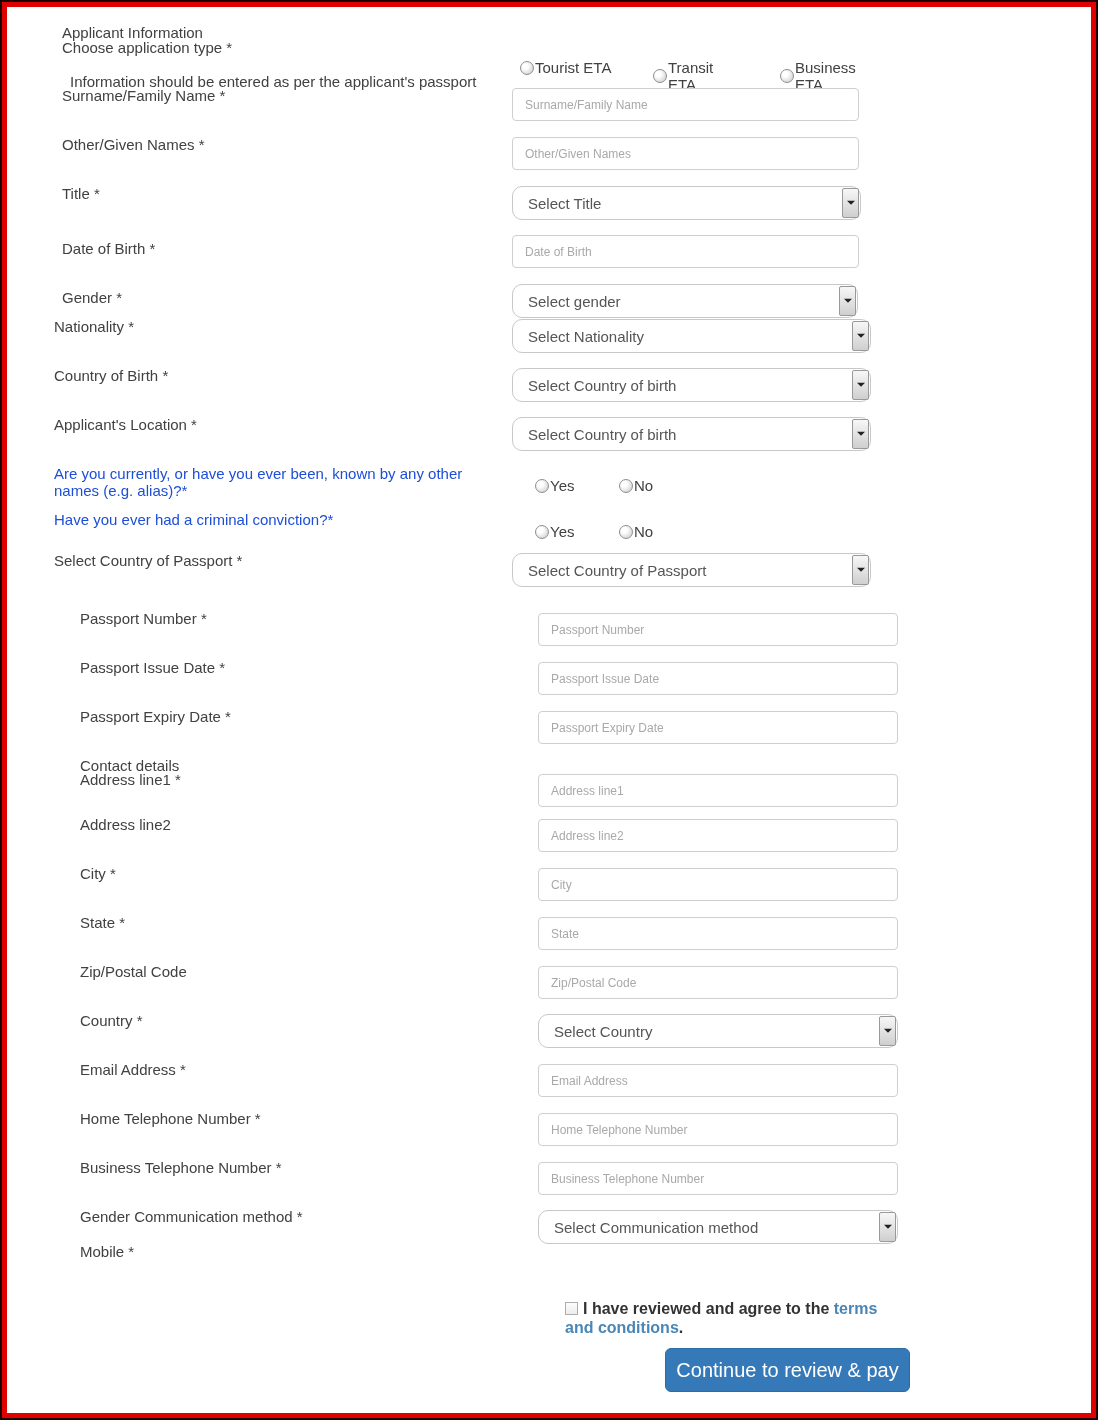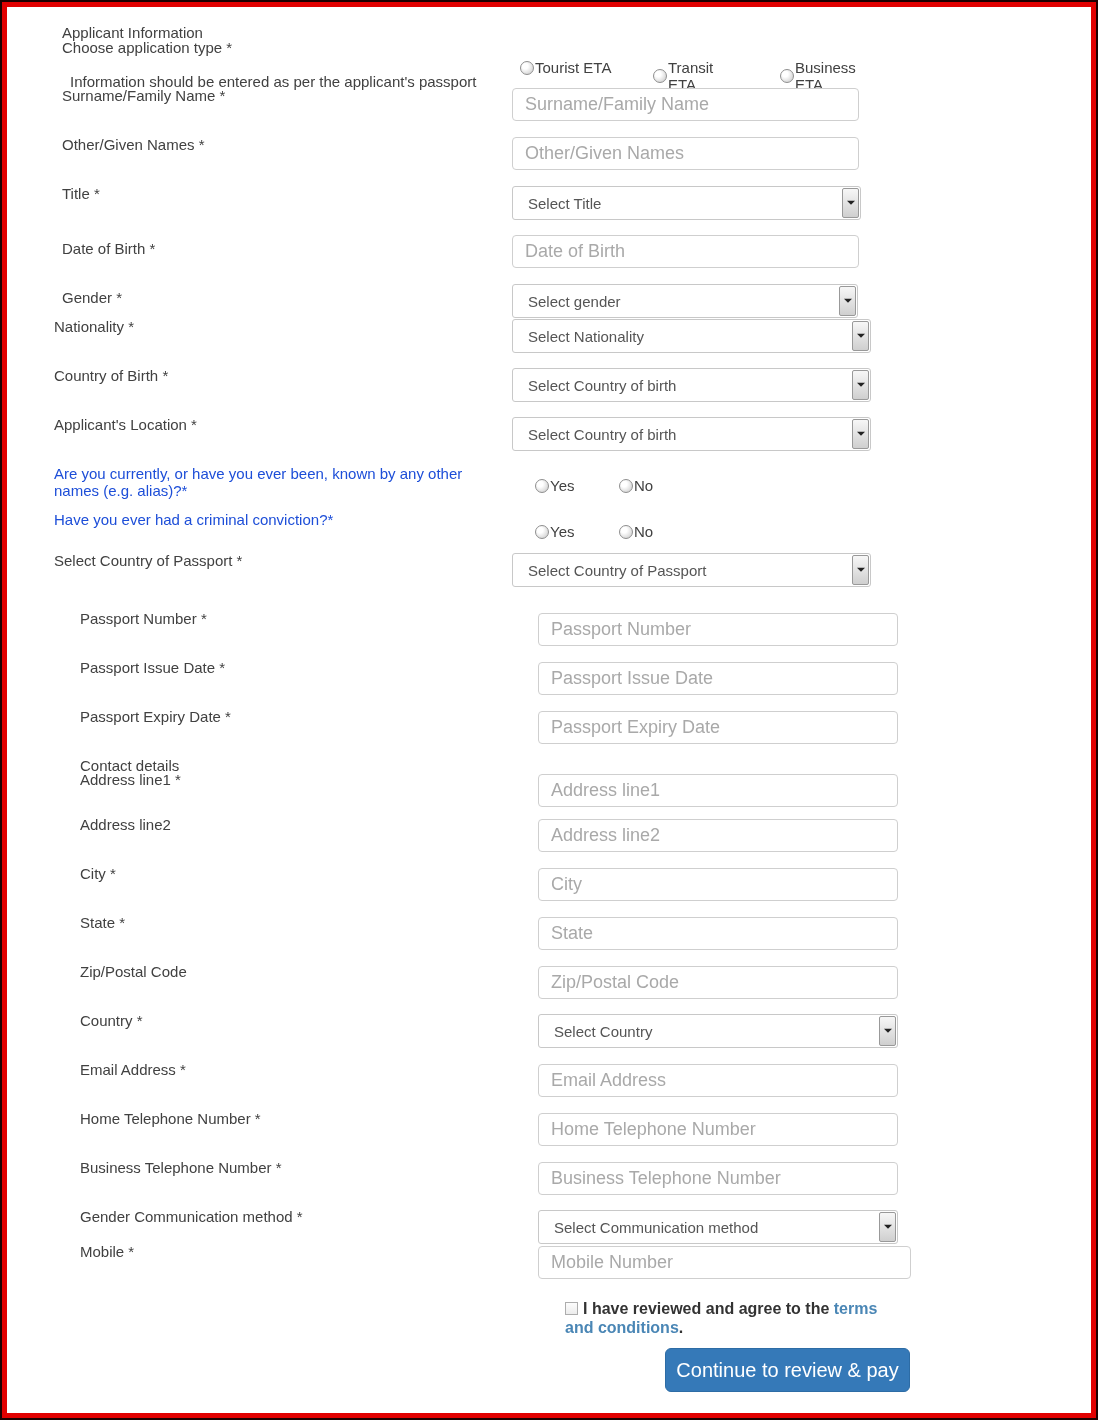--- a/index.html
+++ b/index.html
@@ -2,23 +2,23 @@
 <html><head>
 <meta charset="utf-8">
 <style>
   html,body{margin:0;padding:0;background:#ffffff;font-family:"Liberation Sans",sans-serif;}
   .frame{width:1098px;height:1420px;box-sizing:border-box;border:2px solid #1c0000;position:relative;background:#fff;}
   .page{position:absolute;inset:0;border:5px solid #e10000;box-sizing:border-box;background:#fff;overflow:hidden;}
   .abs{position:absolute;}
   .lbl{position:absolute;font-size:15px;line-height:16px;color:#414141;white-space:nowrap;}
   .teal{position:absolute;font-size:15px;line-height:17px;color:#1d4ed8;}
   .inp{position:absolute;height:33px;box-sizing:border-box;border:1px solid #cfcfcf;border-radius:4px;
-       padding:0 12px;font-size:18px;color:#555;background:#fff;font-family:"Liberation Sans",sans-serif;outline:none;}
+       padding:0 12px;font-size:12px;color:#555;background:#fff;font-family:"Liberation Sans",sans-serif;outline:none;}
   .inp::placeholder{color:#a9a9a9;opacity:1;}
-  .sel{position:absolute;height:34px;box-sizing:border-box;border:1px solid #c8c8c8;border-radius:3px;background:#fff;cursor:default;}
+  .sel{position:absolute;height:34px;box-sizing:border-box;border:1px solid #c8c8c8;border-radius:10px;background:#fff;cursor:default;}
   .sel .txt{position:absolute;left:15px;top:50%;transform:translateY(-50%);font-size:15px;color:#555;white-space:nowrap;}
   .sel .btn{position:absolute;top:1px;right:1px;bottom:1px;width:17px;background:linear-gradient(#f7f7f7,#cfcfcf);
             border:1px solid #999;border-radius:2px;box-sizing:border-box;}
   .sel .arrow{position:absolute;left:50%;top:50%;transform:translate(-50%,-28%);width:0;height:0;
               border:4px solid transparent;border-top-color:#222;}
   .radio-opt{display:inline-flex;align-items:center;cursor:default;}
   .radio{display:inline-block;width:12px;height:12px;border:1px solid #8f8f8f;border-radius:50%;
          background:radial-gradient(circle at 35% 35%, #ffffff 25%, #cccccc 90%);margin-right:1px;flex:none;}
   .radio-lbl{font-size:15px;color:#414141;}
   .agree{position:absolute;font-size:16px;font-weight:700;color:#333;line-height:19px;}
@@ -178,21 +178,20 @@
 
   <div class="lbl" style="left:73px;top:1202px;">Gender Communication method *</div>
   <div class="sel" style="left:531px;top:1203px;width:360px;">
     <span class="txt">Select Communication method</span>
     <span class="btn">
           <span class="arrow"></span>
         </span>
   </div>
 
   <div class="lbl" style="left:73px;top:1237px;">Mobile *</div>
-  <input class="inp" style="left: 531px; top: 1239px; width: 373px;" placeholder="Mobile Number">
 
   <div class="agree" style="left:558px;top:1292px;width:335px;">
     <span class="checkbox"></span><span>I have reviewed and agree to the </span><a href="#">terms and conditions</a><span>.</span>
   </div>
 
   <div class="btn-primary" style="left:658px;top:1341px;width:245px;height:44px;">
     <span>Continue to review &amp; pay</span>
   </div>
 
 </div>

